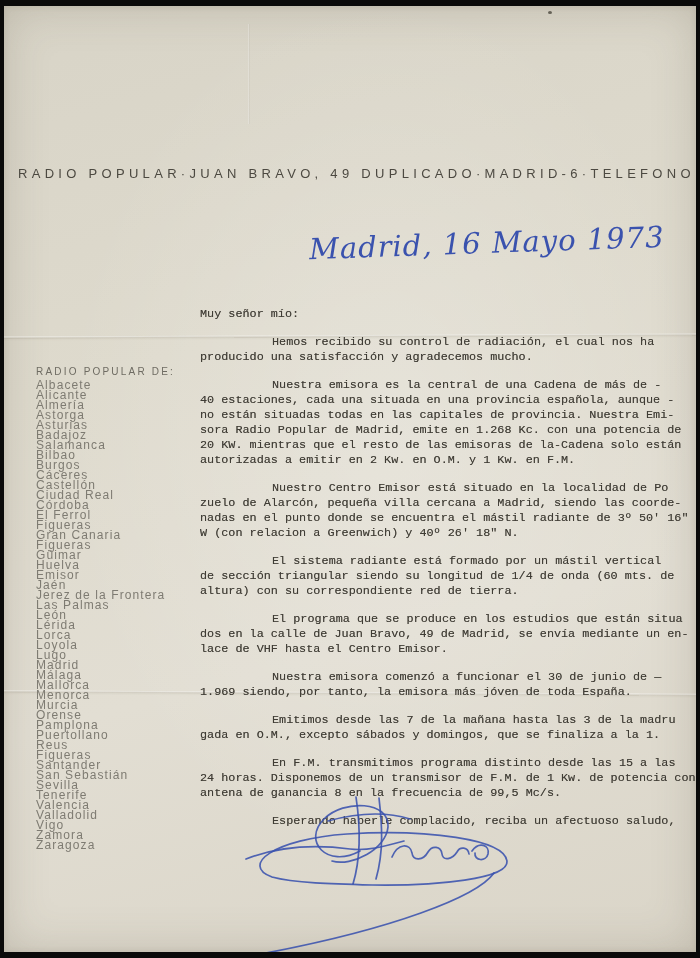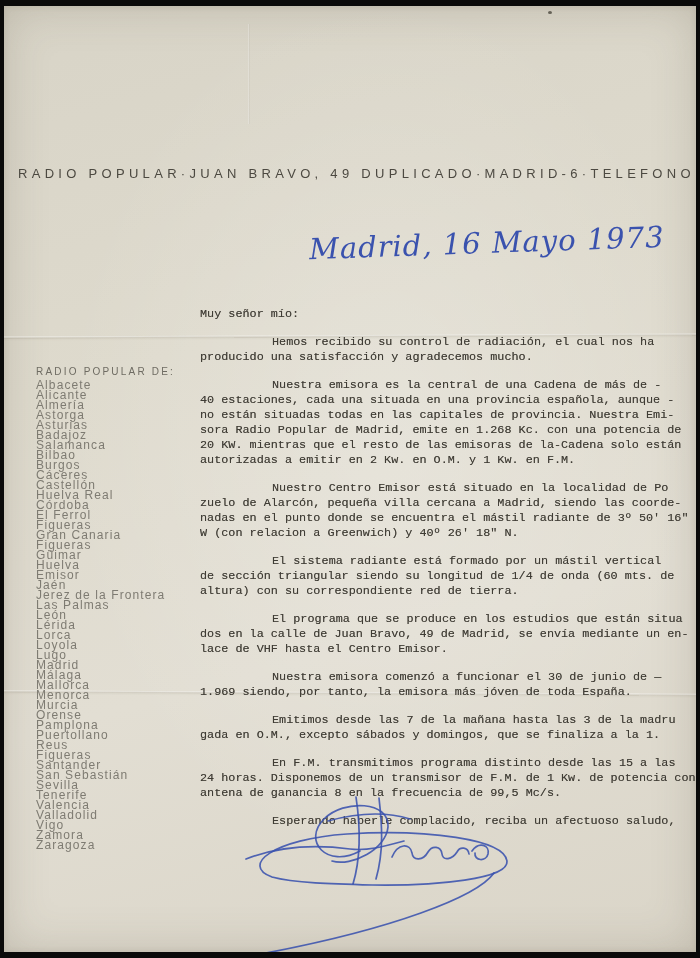--- a/index.html
+++ b/index.html
@@ -130,21 +130,21 @@
         <div class="city">Alicante</div>
         <div class="city">Almería</div>
         <div class="city">Astorga</div>
         <div class="city">Asturias</div>
         <div class="city">Badajoz</div>
         <div class="city">Salamanca</div>
         <div class="city">Bilbao</div>
         <div class="city">Burgos</div>
         <div class="city">Cáceres</div>
         <div class="city">Castellón</div>
-        <div class="city">Huelva Real</div>
+        <div class="city">Ciudad Real</div>
         <div class="city">Córdoba</div>
         <div class="city">El Ferrol</div>
         <div class="city">Figueras</div>
         <div class="city">Gran Canaria</div>
         <div class="city">Figueras</div>
         <div class="city">Güimar</div>
         <div class="city">Huelva</div>
         <div class="city">Emisor</div>
         <div class="city">Jaén</div>
         <div class="city">Jerez de la Frontera</div>

